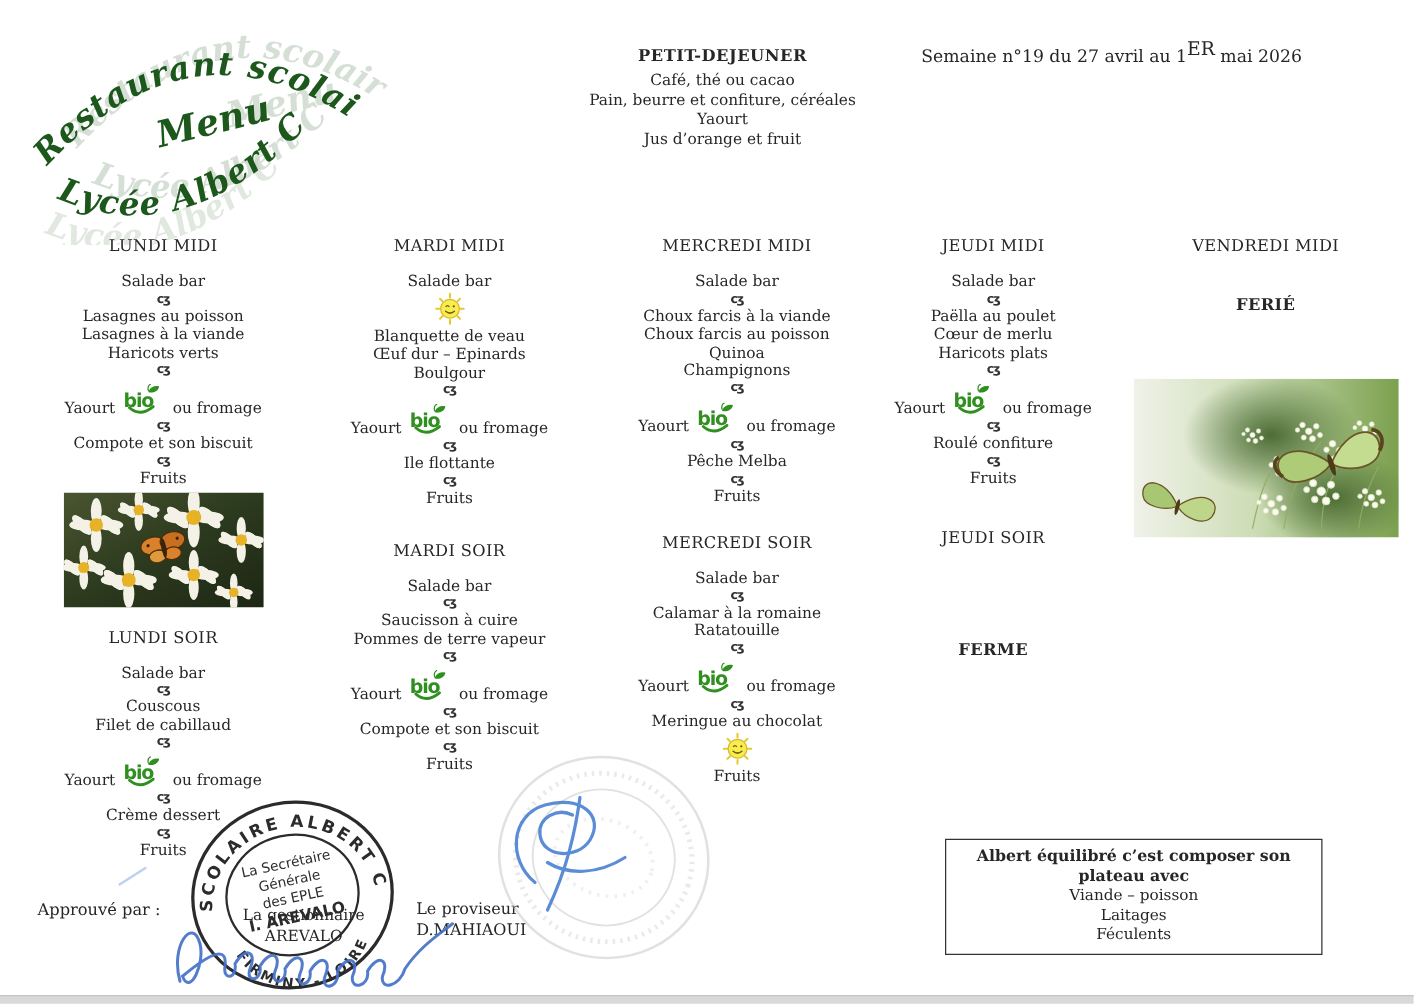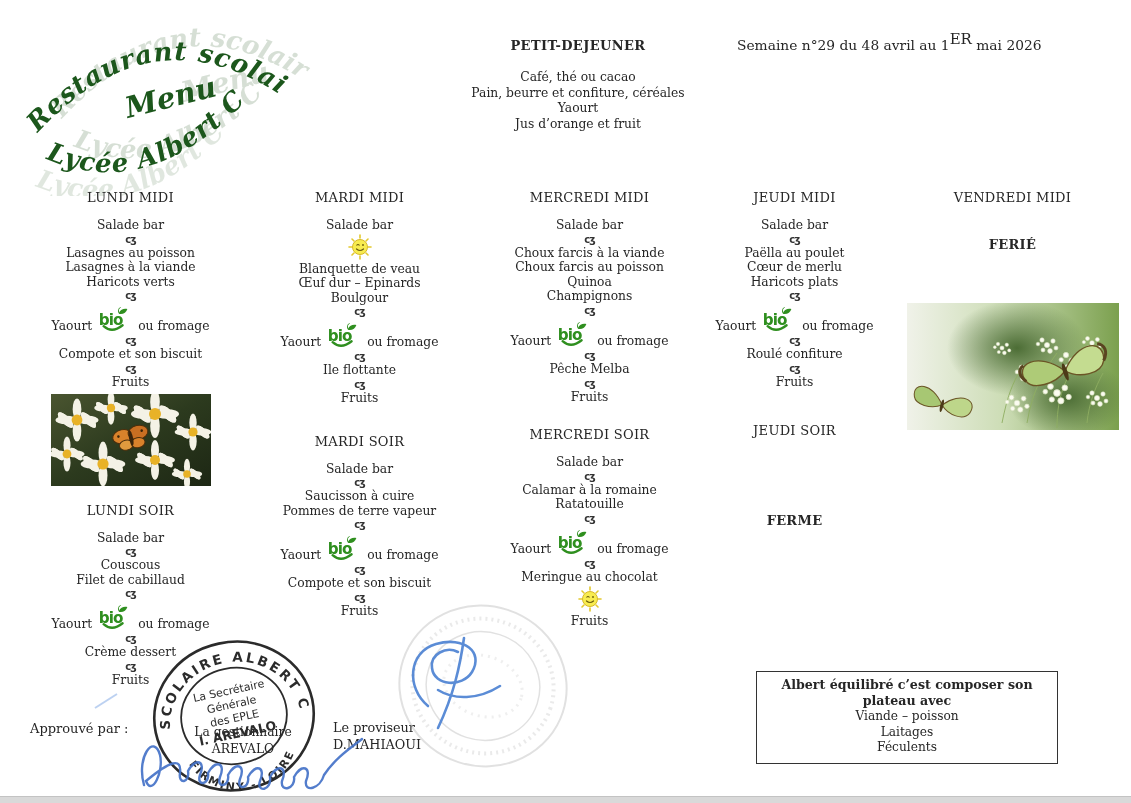--- a/index.html
+++ b/index.html
@@ -2,21 +2,21 @@
 <html><head>
 <meta charset="utf-8">
 <style>
   html,body{margin:0;padding:0;width:1131px;height:803px;overflow:hidden;background:#fff;}
   #page{position:relative;width:1131px;height:803px;background:#ffffff;
         font-family:"DejaVu Serif","Liberation Serif",serif;color:#262626;}
 
   
   .logo{position:absolute;left:10px;top:16px;}
   .breakfast{position:absolute;left:408px;top:38px;width:340px;text-align:center;}
-  .breakfast-title{font-weight:bold;font-size:13px;letter-spacing:.4px;margin-bottom:17px;}
+  .breakfast-title{font-weight:bold;font-size:13px;letter-spacing:.4px;margin-bottom:4px;}
   .breakfast-line{font-size:12.3px;line-height:15.5px;}
   .week{position:absolute;left:737px;top:30px;font-size:13.8px;white-space:nowrap;}
   .week sup{font-size:15px;}
 
   
   #days-row{position:absolute;left:0;top:190px;width:1131px;}
   .day-column{position:absolute;top:0;text-align:center;}
   #col-lundi{left:28px;width:205px;}
   #col-mardi{left:252px;width:215px;}
   #col-mercredi{left:472px;width:235px;}
@@ -86,21 +86,21 @@
   </svg>
 
   <div class="breakfast">
     <div class="breakfast-title">PETIT-DEJEUNER</div>
     <div class="breakfast-line">Café, thé ou cacao</div>
     <div class="breakfast-line">Pain, beurre et confiture, céréales</div>
     <div class="breakfast-line">Yaourt</div>
     <div class="breakfast-line">Jus d’orange et fruit</div>
   </div>
 
-  <div class="week"><span>Semaine n°29 du 48 avril au 1</span><sup>ER</sup><span> mai 2026</span></div>
+  <div class="week"><span>Semaine n°19 du 27 avril au 1</span><sup>ER</sup><span> mai 2026</span></div>
 
   <div id="days-row">
       <div class="day-column" id="col-lundi">
         <div class="menu-section" data-section-id="lundi-midi">
           <div class="section-title">LUNDI MIDI</div>
           <div class="menu-line">Salade bar</div>
           <div class="sep-line">cʒ</div>
           <div class="menu-line">Lasagnes au poisson</div>
           <div class="menu-line">Lasagnes à la viande</div>
           <div class="menu-line">Haricots verts</div>

